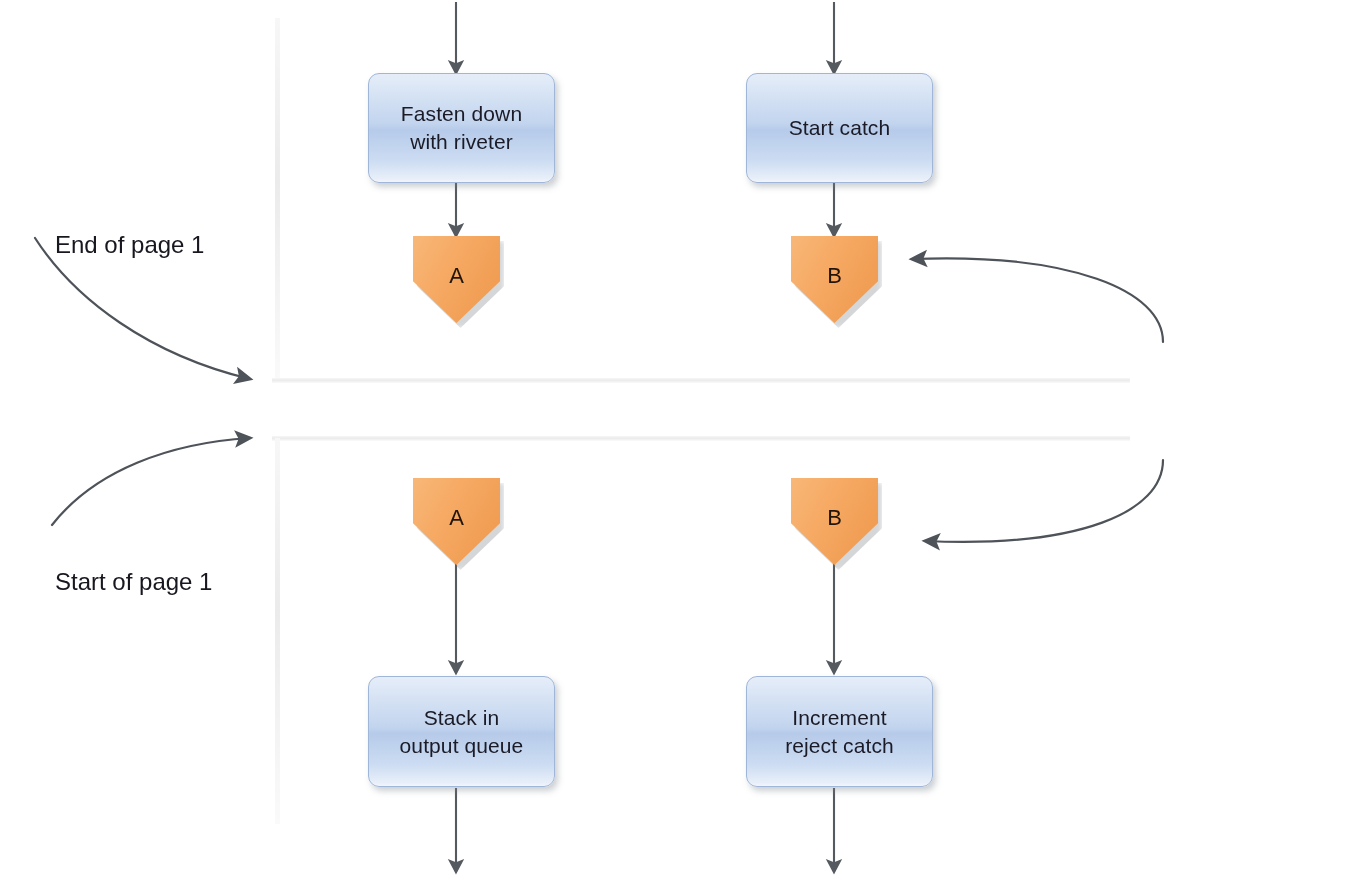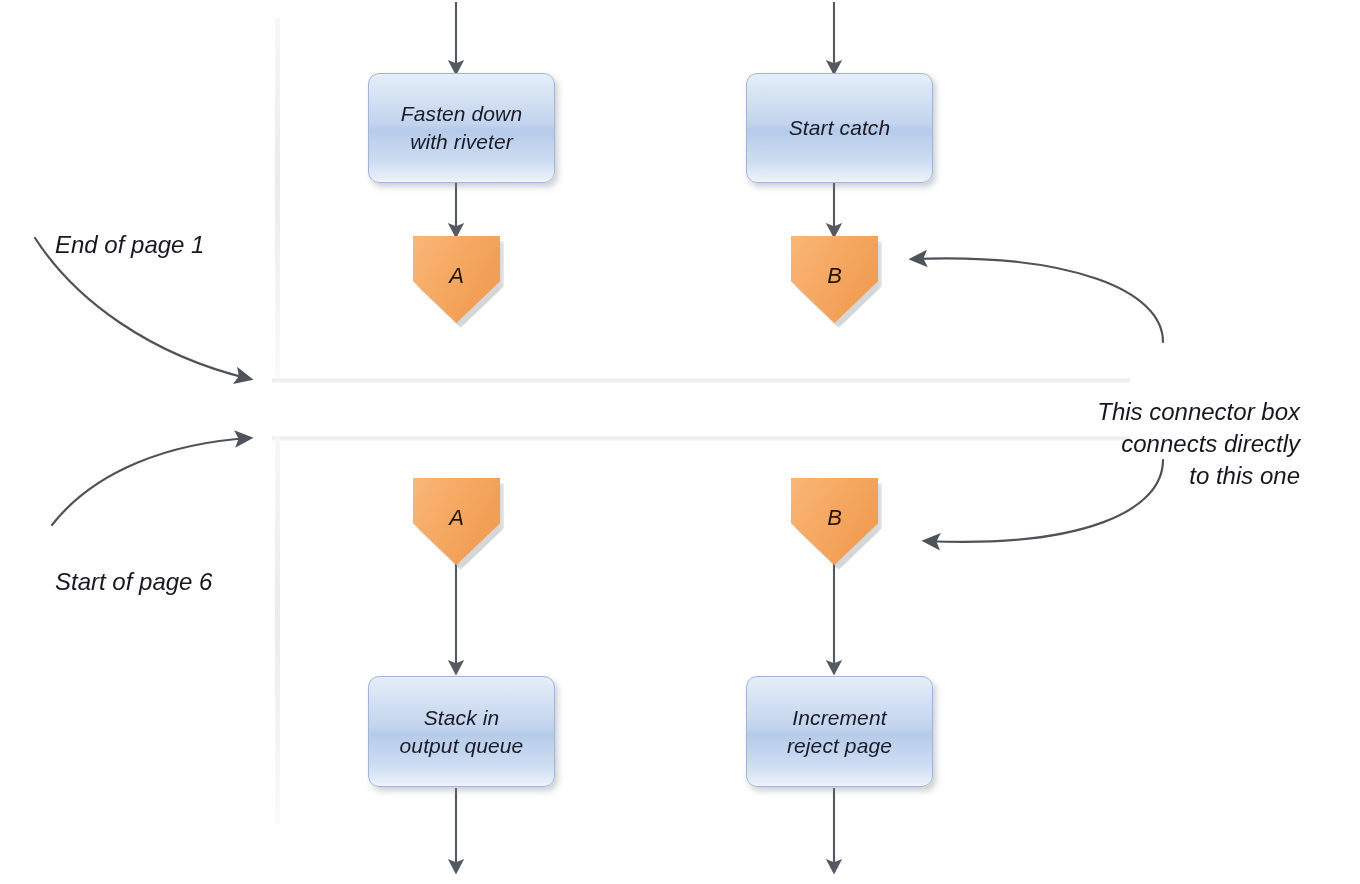--- a/index.html
+++ b/index.html
@@ -13,21 +13,20 @@
     position: relative;
     overflow: hidden;
     font-family: "Liberation Sans", sans-serif;
   }
 
   #canvas {
     position: absolute;
     left: 0; top: 0;
     width: 1112px;
     height: 884px;
-    font-style: italic;
   }
 
   
   .proc-box {
     position: absolute;
     box-sizing: border-box;
     border-radius: 11px;
     border: 1px solid #9fb6d8;
     background:
       linear-gradient(to bottom,
@@ -165,21 +164,21 @@
     <span class="label">Start catch</span>
   </div>
 
   <div class="proc-box" style="left:368px; top:676px; width:187px; height:111px;text-align:center;">
     <span class="label">Stack in
 output queue</span>
   </div>
 
   <div class="proc-box" style="left:746px; top:676px; width:187px; height:111px;">
     <span class="label">Increment
-reject page</span>
+reject catch</span>
   </div>
 
   <div class="conn-wrap" style="left:413px; top:236px; width:87px; height:87px;">
     <div class="conn-shadow"></div>
     <div class="conn-shape" style="left:0; top:0; width:87px; height:87px;"></div>
     <div class="conn-letter" style="top:27px;">A</div>
   </div>
 
   <div class="conn-wrap" style="left:791px; top:236px; width:87px; height:87px;">
     <div class="conn-shadow"></div>
@@ -215,22 +214,17 @@
 
       <path d="M 1163,460 C 1163,512 1080,548 925,541"></path>
     </g>
   </svg>
 
   <div class="annot" style="left:55px; top:197px;">
     <span>End of page 1</span>
   </div>
 
   <div class="annot" style="left:55px; top:534px;">
-    <span>Start of page 6</span>
-  </div>
-
-  <div class="annot right-al" style="left:1060px; top:364px; width:240px;">
-    <span>This connector box
-connects directly
-to this one</span>
-  </div>
+    <span>Start of page 1</span>
+  </div>
+
 
 </div>
 
 </body></html>

